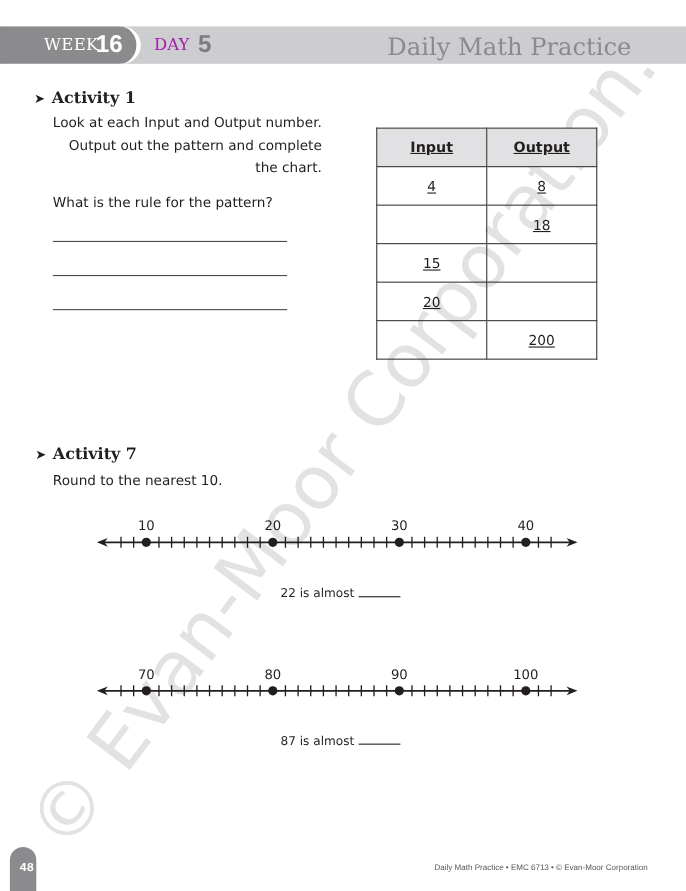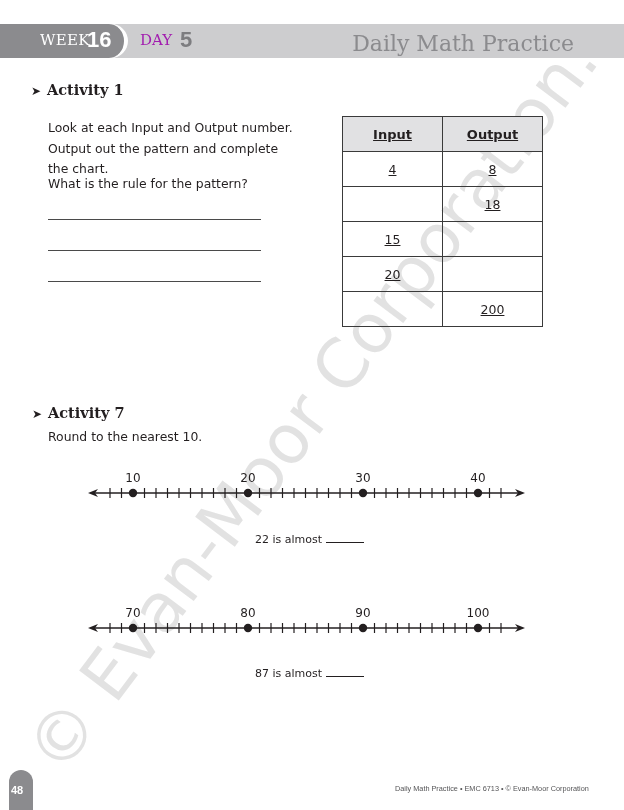--- a/index.html
+++ b/index.html
@@ -32,40 +32,40 @@
   .numline { position: absolute; left: 0; width: 624px; height: 40px; }
   .almost { position: absolute; font-family: "DejaVu Sans", sans-serif; font-size: 11px; color: #231f20; }
   .blank { display: inline-block; width: 38px; border-bottom: 1px solid #231f20; margin-left: 4px; }
 
   
   .watermark { position: absolute; left: 312px; top: 405px; transform: translate(-50%,-50%) rotate(-53deg);
                white-space: nowrap; font-family: "DejaVu Sans", sans-serif; font-size: 68px; color: #d9d9d9; opacity: 0.75; pointer-events: none; }
 
   
   .page-tab { position: absolute; left: 9px; top: 770px; width: 24px; height: 40px; background: #8b8b8e; border-radius: 12px 12px 0 0; }
-  .page-num { position: absolute; left: 11px; top: 784px; width: 20px; text-align: left; font-family: Liberation Sans, sans-serif; font-weight: bold; font-size: 11px; color: #ffffff; }
+  .page-num { position: absolute; left: 11px; top: 784px; width: 20px; text-align: right; font-family: Liberation Mono, monospace; font-weight: bold; font-size: 11px; color: #ffffff; }
   .footer-text { position: absolute; left: 379px; top: 784px; font-family: "Liberation Sans", sans-serif; font-size: 7.3px; color: #555557; padding-left: 16px; }
 </style>
 </head>
 <body>
 
 <div class="watermark">© Evan-Moor Corporation.</div>
 
 <div class="header-band"></div>
 <div class="week-tab"></div>
 <span class="week-label">WEEK</span>
 <span class="week-num">16</span>
 <span class="day-label">DAY</span>
 <span class="day-num">5</span>
 <span class="book-title">Daily Math Practice</span>
 
 <div class="act-heading" style="left:31px; top:81px;">
   <span class="arrow">➤</span><span>Activity 1</span>
 </div>
-<div class="body-text" style="left:48px; top:118px;">
+<div class="body-text" style="left:48px; top:101px;text-align:right;">
   <div>Look at each Input and Output number.</div>
   <div>Output out the pattern and complete</div>
   <div>the chart.</div>
 </div>
 <div class="body-text" style="left:48px; top:174px;">What is the rule for the pattern?</div>
 <div class="answer-line" style="top:219px;"></div>
 <div class="answer-line" style="top:250px;"></div>
 <div class="answer-line" style="top:281px;"></div>
 
 <table class="io-table">

